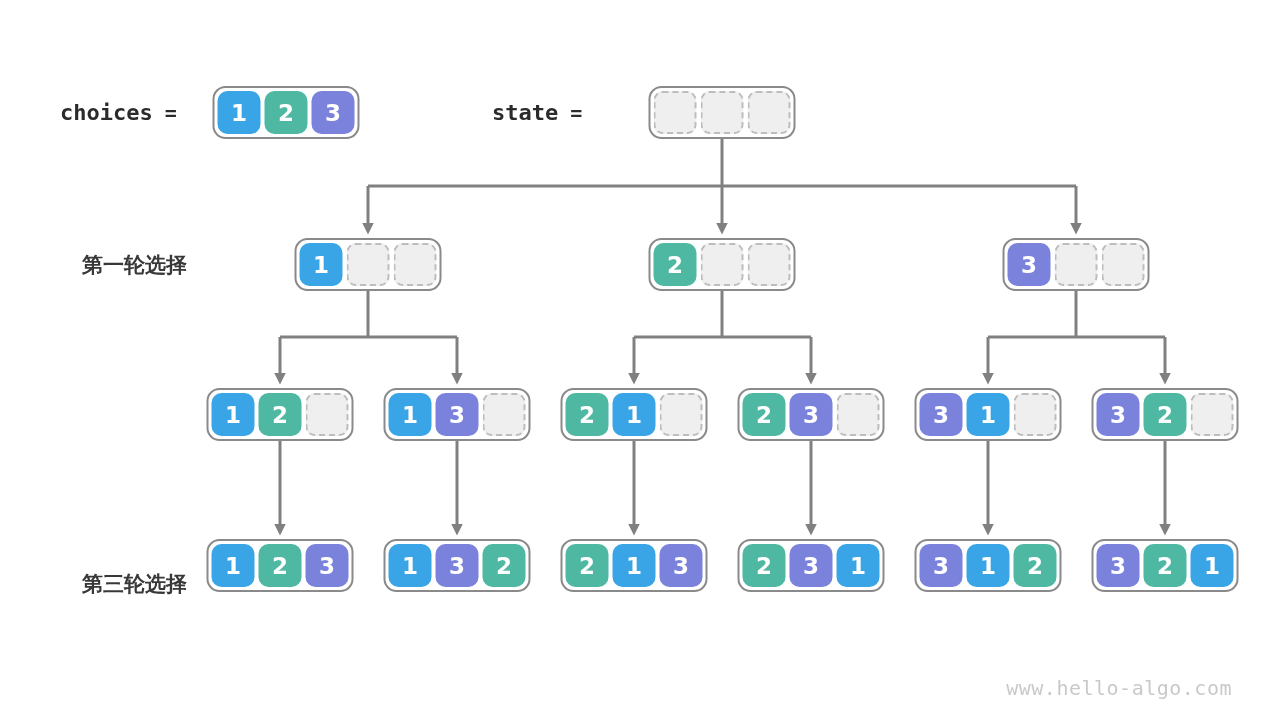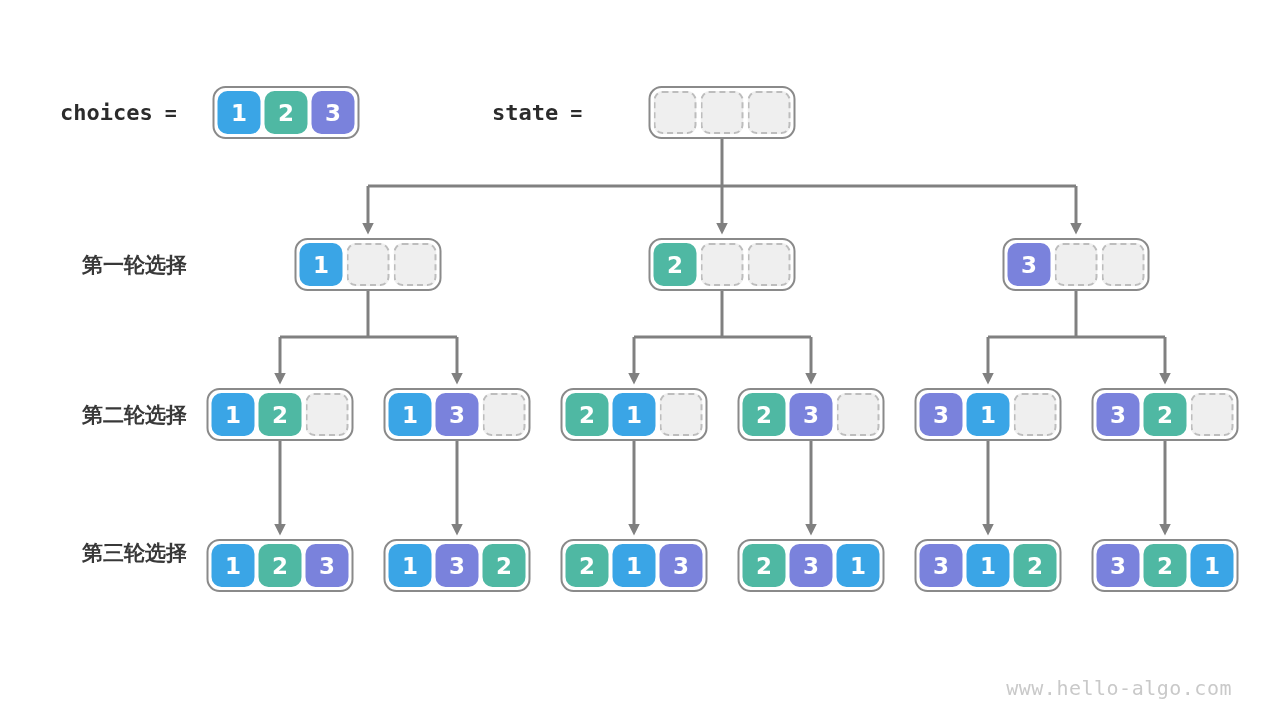--- a/index.html
+++ b/index.html
@@ -171,21 +171,20 @@
       <span class="tile v2">2</span>
       <span class="tile empty"></span>
       <span class="tile empty"></span>
     </div>
   <div class="box" style="left:1076px; top:238px">
       <span class="tile v3">3</span>
       <span class="tile empty"></span>
       <span class="tile empty"></span>
     </div>
 
-  <div class="row-label" style="top:388px">第二轮选择</div>
   <div class="box" style="left:280px; top:388px">
       <span class="tile v1">1</span>
       <span class="tile v2">2</span>
       <span class="tile empty"></span>
     </div>
   <div class="box" style="left:457px; top:388px">
       <span class="tile v1">1</span>
       <span class="tile v3">3</span>
       <span class="tile empty"></span>
     </div>
@@ -203,21 +202,21 @@
       <span class="tile v3">3</span>
       <span class="tile v1">1</span>
       <span class="tile empty"></span>
     </div>
   <div class="box" style="left:1165px; top:388px">
       <span class="tile v3">3</span>
       <span class="tile v2">2</span>
       <span class="tile empty"></span>
     </div>
 
-  <div class="row-label" style="top:526px">第三轮选择</div>
+  <div class="row-label" style="top:557px">第三轮选择</div>
   <div class="box" style="left:280px; top:539px">
       <span class="tile v1">1</span>
       <span class="tile v2">2</span>
       <span class="tile v3">3</span>
     </div>
   <div class="box" style="left:457px; top:539px">
       <span class="tile v1">1</span>
       <span class="tile v3">3</span>
       <span class="tile v2">2</span>
     </div>

